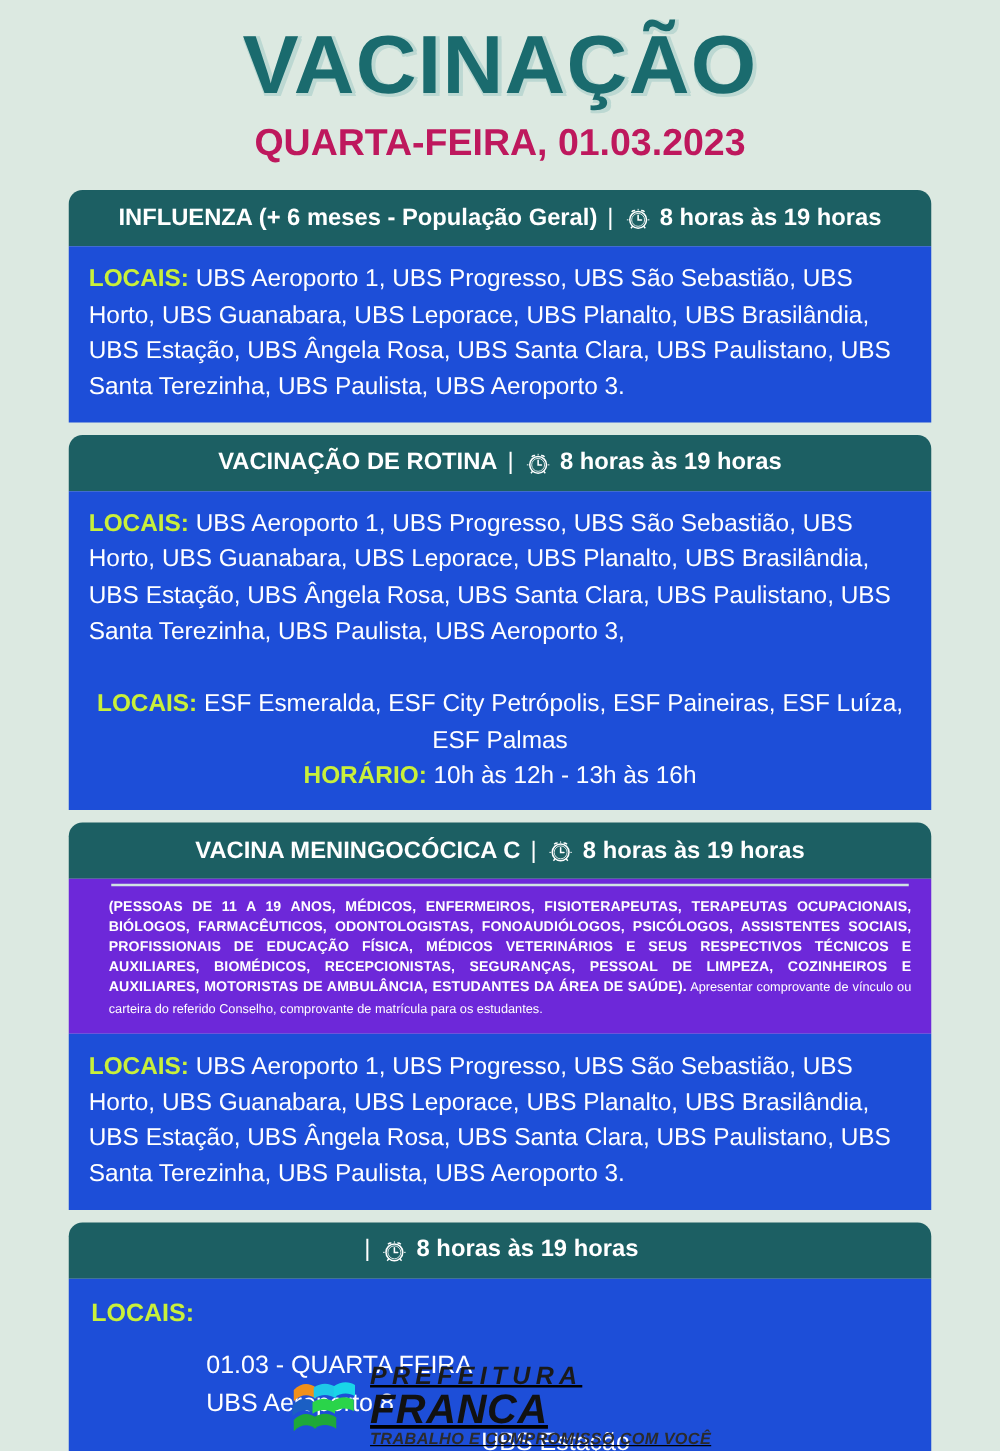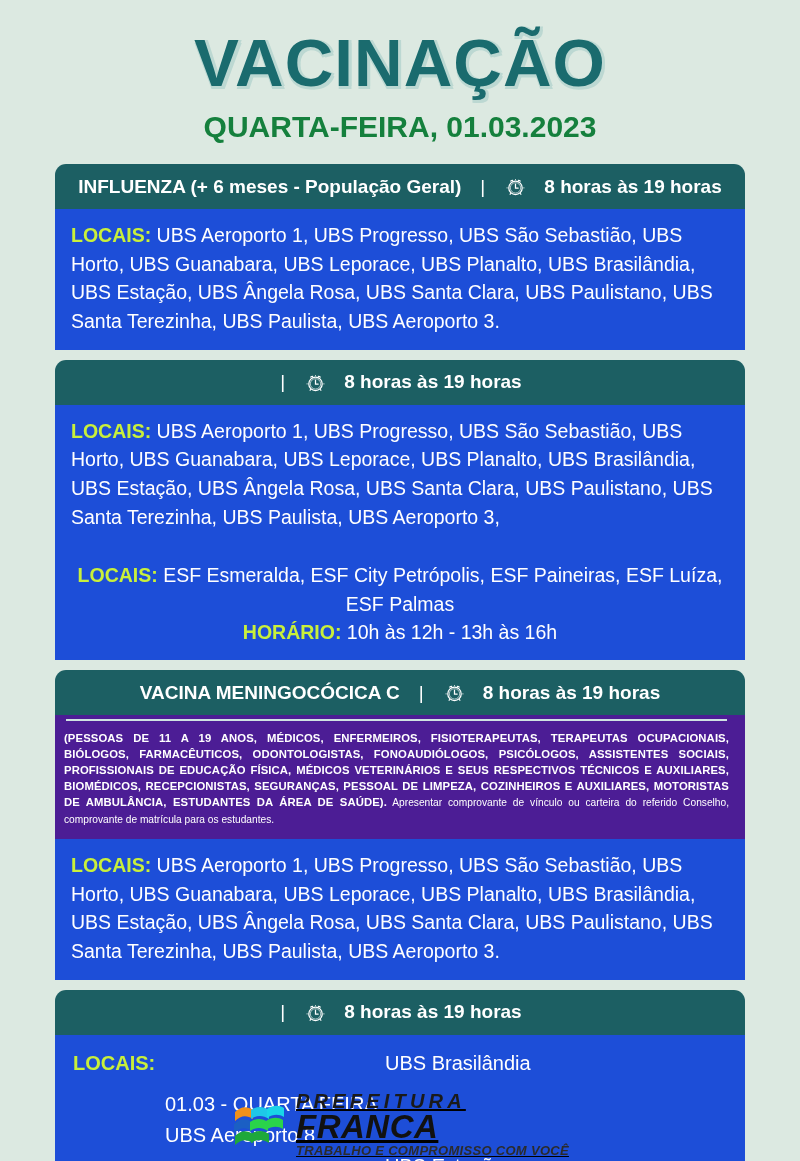--- a/index.html
+++ b/index.html
@@ -9,40 +9,40 @@
     height: 1161px;
     background: #dce9e1;
     font-family: "Liberation Sans", sans-serif;
     overflow: hidden;
     position: relative;
   }
 
   
   .title-wrap {
     text-align: center;
-    padding-top: 30px;
+    padding-top: 18px;
   }
   .main-title {
     font-size: 66px;
     font-weight: bold;
     letter-spacing: 1px;
     color: #1a6b6e;
     line-height: 1.0;
     text-shadow:
        3px 3px 0 #bcd8d2,
        3px 0   0 #bcd8d2,
        0   3px 0 #bcd8d2;
     font-stretch: condensed;
     transform: scaleX(1.02);
   }
   .sub-title {
     margin-top: 14px;
     font-size: 30px;
     font-weight: bold;
-    color: #15803d;
+    color: #be185d;
     letter-spacing: 0px;
   }
 
   
   .sections {
     margin-top: 20px;
     padding: 0 55px;
   }
   .section {
     margin-bottom: 10px;
@@ -51,21 +51,21 @@
     background: #1c5f63;
     border-radius: 11px 11px 0 0;
     color: #ffffff;
     text-align: center;
     font-size: 19px;
     font-weight: bold;
     padding: 11px 8px 11px 8px;
     display: flex;
     align-items: center;
     justify-content: center;
-    gap: 17px;
+    gap: 6px;
     white-space: nowrap;
   }
   .sec-header .sep {
     font-weight: normal;
     padding: 0 2px;
   }
   .sec-header .hours {
     font-weight: bold;
   }
 
@@ -97,22 +97,22 @@
   .label-yellow {
     color: #c9f03a;
     font-weight: bold;
   }
   .spacer-line { height: 30px; }
 
   .small-line { font-size: 19.5px; line-height: 1.45; text-align: center; }
 
   
   .notice {
-    background: #4c1d95;
-    padding: 4px 16px 12px 9px;
+    background: #6d28d9;
+    padding: 4px 16px 12px 32px;
   }
   .notice-divider {
     height: 2px;
     background: #cfe3e2;
     margin: 0 2px 9px 2px;
   }
   .notice p {
     color: #ffffff;
     font-size: 11.3px;
     line-height: 1.42;
@@ -216,20 +216,21 @@
     <div class="sec-body locals-body">
       <div class="locais-line">
         <span class="label-yellow">LOCAIS:</span>
         <span>UBS Aeroporto 1, UBS Progresso, UBS São Sebastião, UBS Horto, UBS Guanabara, UBS Leporace, UBS Planalto, UBS Brasilândia, UBS Estação, UBS Ângela Rosa, UBS Santa Clara, UBS Paulistano, UBS Santa Terezinha, UBS Paulista, UBS Aeroporto 3.</span>
       </div>
     </div>
   </div>
 
   <div class="section">
     <div class="sec-header">
+      <span>VACINAÇÃO DE ROTINA</span>
       <span class="sep">|</span>
       <span class="clock-icon">
         <svg viewBox="0 0 24 24" width="23" height="23">
           <g fill="none" stroke="#ffffff" stroke-width="1.3">
             <circle cx="12" cy="12.4" r="7"></circle>
             <circle cx="12" cy="12.4" r="5.4" stroke-width="0.7"></circle>
             <path d="M6.6 5.6 A4 4 0 0 1 9.5 4.6" stroke-width="1.2"></path>
             <path d="M17.4 5.6 A4 4 0 0 0 14.5 4.6" stroke-width="1.2"></path>
             <path d="M6 19.4 L7.6 17.6 M18 19.4 L16.4 17.6" stroke-width="1.2"></path>
             <path d="M2.6 12.4 h1.3 M20.1 12.4 h1.3 M12 3.2 v1.2" stroke-width="0.8"></path>
@@ -302,21 +303,20 @@
           </g>
           <path d="M12 8.6 v4 h2.8" stroke="#ffffff" stroke-width="1.3" fill="none" stroke-linecap="round"></path>
         </svg>
       </span>
       <span class="hours">8 horas às 19 horas</span>
     </div>
     <div class="sec-body">
       <div class="tv-row">
         <span class="tv-label">LOCAIS:</span>
         <span class="tv-date">01.03 - QUARTA FEIRA</span>
-        <span class="tv-place">UBS Brasilândia</span>
       </div>
       <div class="tv-row">
         <span class="tv-label"></span>
         <span class="tv-place">UBS Aeroporto 8</span>
       </div>
       <div class="tv-row">
         <span class="tv-label"></span>
         <span class="tv-date">03.03 - SEXTA FEIRA</span>
         <span class="tv-place">UBS Estação</span>
       </div>

